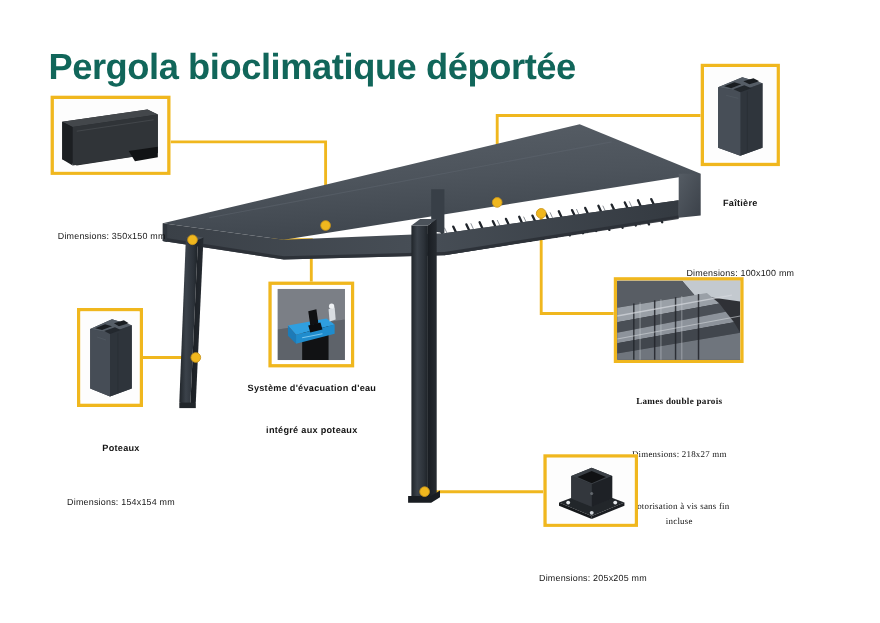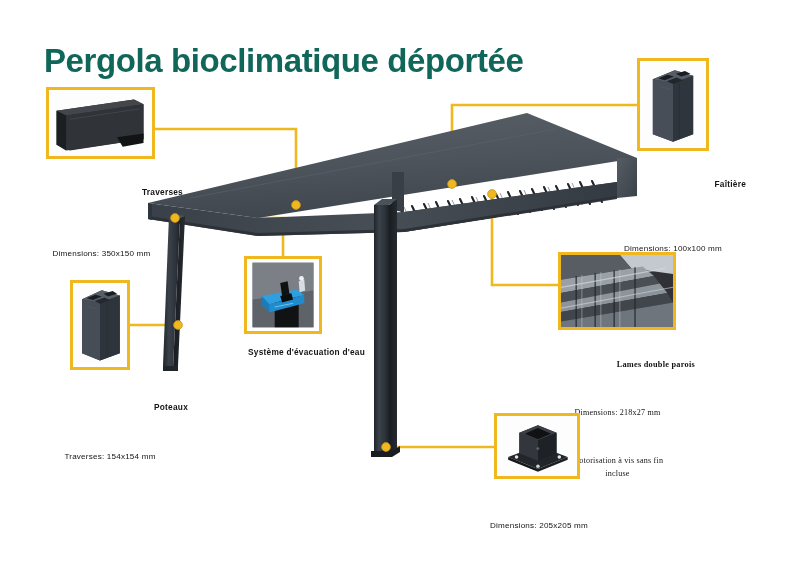--- a/index.html
+++ b/index.html
@@ -49,21 +49,20 @@
     position: absolute;
     text-align: center;
     color: #141414;
     line-height: 1.62;
     white-space: pre-line;
   }
   .cap-title {
     font-size: 8.3px;
     font-weight: bold;
     letter-spacing: 0.25px;
-    text-align: right;
   }
   .cap-dim {
     font-size: 8.1px;
     letter-spacing: 0.2px;
   }
   .cap-note {
     font-size: 8.1px;
     letter-spacing: 0.2px;
   }
 
@@ -200,21 +199,20 @@
 
       <path d="M8,22 L90,10 L100,15 L100,52 L22,64 L8,58 Z" fill="#2a2d30"></path>
       <path d="M8,22 L90,10 L100,15 L18,27 Z" fill="#43474b"></path>
       <path d="M18,27 L100,15 L100,52 L18,64 Z" fill="#303438"></path>
       <path d="M8,22 L18,27 L18,64 L8,58 Z" fill="#1c1f22"></path>
       <path d="M72,50 L100,46 L100,56 L78,60 Z" fill="#111315"></path>
       <path d="M22,31 L96,20" stroke="#55595e" stroke-width="0.8" opacity="0.6" fill="none"></path>
     </svg>
   </div>
   <div class="callout-caption" style="left:20px; top:160px; width:163px;">
-    <div class="cap-title">Traverses</div>
     <div class="cap-dim" style="margin-top:22px;">Dimensions: 350x150 mm</div>
   </div>
 
   <div class="callout-box" style="left:637px; top:58px; width:72px; height:93px;">
     <svg class="ph" viewBox="0 0 72 93">
       <rect x="0" y="0" width="72" height="93" fill="#fdfdfd"></rect>
 
       <path d="M14,20 L38,10 L58,16 L58,80 L36,88 L14,80 Z" fill="#3d444c"></path>
       <path d="M14,20 L38,10 L58,16 L36,24 Z" fill="#555d66"></path>
       <path d="M36,24 L58,16 L58,80 L36,88 Z" fill="#2f353c"></path>
@@ -241,21 +239,21 @@
       <path d="M10,18 L30,22 L30,86 L10,78 Z" fill="#464d56"></path>
       <path d="M15,17 L25,13 L32,15 L22,19 Z" fill="#1a1e22"></path>
       <path d="M34,12 L44,9 L49,12 L39,15 Z" fill="#1a1e22"></path>
       <path d="M24,20 L35,16 L41,19 L30,23 Z" fill="#23282e"></path>
       <path d="M38,22 L38,82" stroke="#262b31" stroke-width="0.8" opacity="0.7"></path>
       <path d="M17,26 L26,29" stroke="#5c646d" stroke-width="0.7" opacity="0.6"></path>
     </svg>
   </div>
   <div class="callout-caption" style="left:32px; top:375px; width:156px;">
     <div class="cap-title">Poteaux</div>
-    <div class="cap-dim" style="margin-top:10px;">Traverses: 154x154 mm</div>
+    <div class="cap-dim" style="margin-top:10px;">Dimensions: 154x154 mm</div>
   </div>
 
   <div class="callout-box" style="left:244px; top:256px; width:78px; height:78px;">
     <svg class="ph" viewBox="0 0 78 78">
       <rect x="0" y="0" width="78" height="78" fill="#ffffff"></rect>
       <rect x="6" y="4" width="66" height="70" fill="#6d7178"></rect>
       <path d="M6,4 L72,4 L72,34 L6,44 Z" fill="#7b7f86"></path>
       <path d="M6,44 L72,34 L72,74 L6,74 Z" fill="#5e636a"></path>
 
       <path d="M30,44 L56,40 L56,74 L30,74 Z" fill="#111214"></path>
@@ -267,20 +265,21 @@
       <path d="M36,26 L44,24 L46,38 L38,40 Z" fill="#101113"></path>
       <path d="M36,40 L48,37 L50,44 L38,47 Z" fill="#0c0d0f"></path>
 
       <path d="M56,24 L62,22 L63,34 L57,36 Z" fill="#d9dde2"></path>
       <circle cx="59" cy="21" r="2.6" fill="#eef1f4"></circle>
       <path d="M30,52 L50,48" stroke="#8fd3f5" stroke-width="1" opacity="0.8"></path>
     </svg>
   </div>
   <div class="callout-caption" style="left:202px; top:320px; width:163px;">
     <div class="cap-title">Système d'évacuation d'eau</div>
+    <div class="cap-title">intégré aux poteaux</div>
   </div>
 
   <div class="callout-box" style="left:558px; top:252px; width:118px; height:78px;">
     <svg class="ph" viewBox="0 0 118 78">
       <rect x="0" y="0" width="118" height="78" fill="#2f3136"></rect>
 
       <path d="M62,0 L118,0 L118,20 L74,14 Z" fill="#c3c9cf"></path>
       <path d="M0,0 L62,0 L74,14 L0,26 Z" fill="#585d64"></path>
 
       <g>

